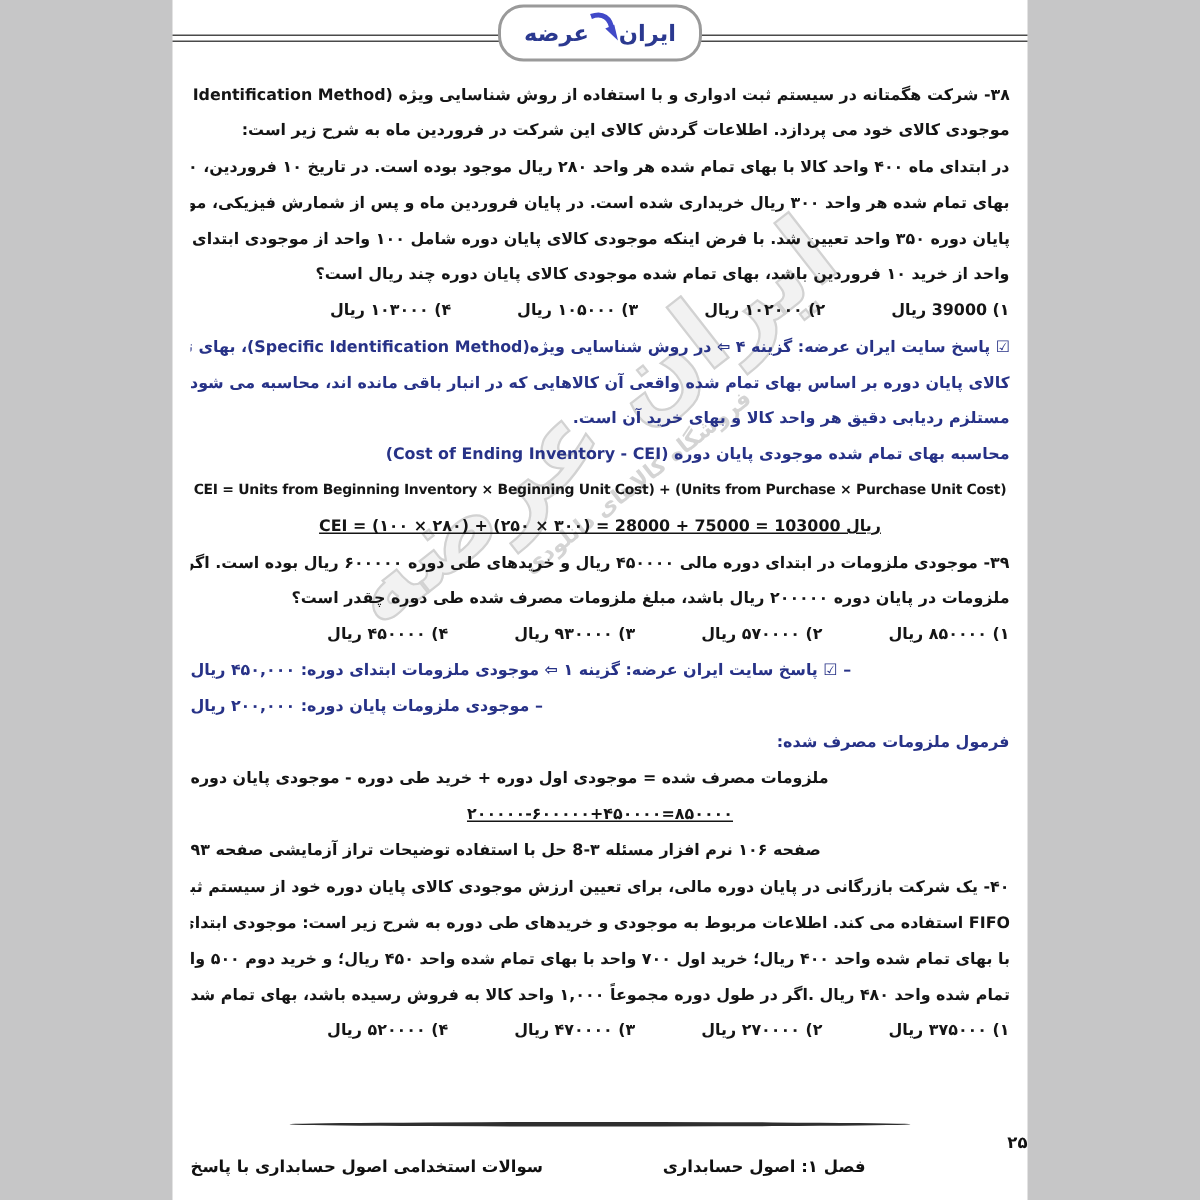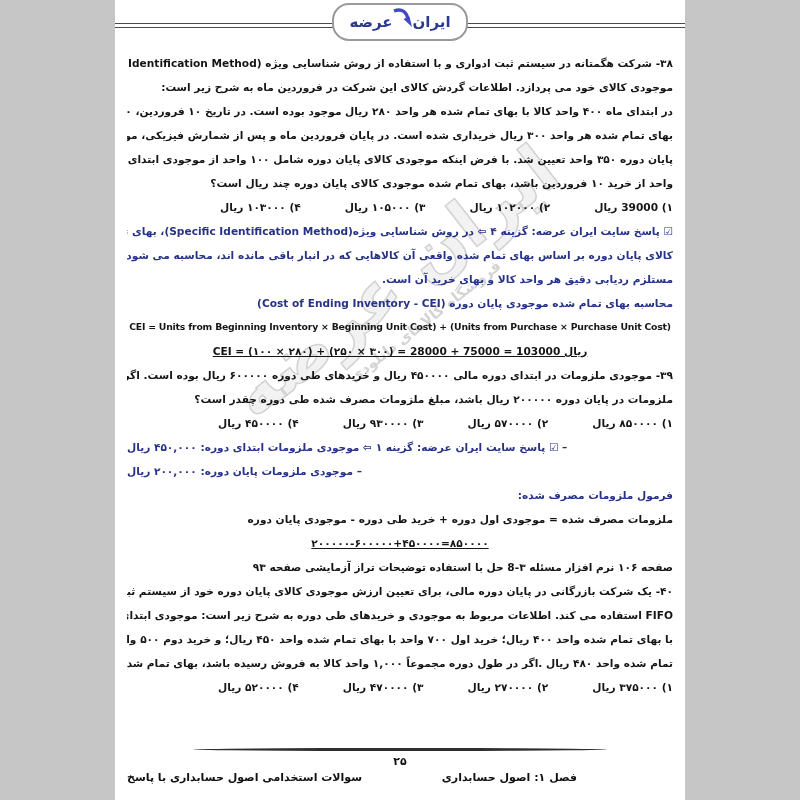--- a/index.html
+++ b/index.html
@@ -21,31 +21,31 @@
     align-items:center;transform:rotate(-38deg);pointer-events:none;z-index:1;}
   .wm-main{font-size:68px;font-weight:bold;color:#f2f2f2;-webkit-text-stroke:1.5px #d2d2d2;direction:rtl;}
   .wm-sub{font-size:15px;font-weight:bold;color:#d4d4d4;letter-spacing:3px;margin-top:2px;direction:rtl;}
 
   
   .content{position:absolute;top:51px;left:12px;right:12px;z-index:2;}
   .line{height:24px;line-height:24px;white-space:nowrap;overflow:hidden;font-weight:bold;direction:rtl;}
   .q  {color:#151515;text-align:right;font-size:10.6px;}
   .a  {color:#273287;text-align:right;font-size:10.6px;}
   .b  {color:#273287;text-align:left;font-size:10.6px;padding-right:14px;}
-  .c  {color:#151515;text-align:right;font-size:10.6px;}
+  .c  {color:#151515;text-align:left;font-size:10.6px;}
   .l  {color:#151515;text-align:center;font-size:10.6px;direction:ltr;text-decoration:underline;}
   .ls {color:#151515;text-align:center;font-size:9.3px;letter-spacing:-0.2px;direction:ltr;}
   .opts{display:flex;gap:44px;color:#151515;font-size:10.6px;height:24px;line-height:24px;
     direction:rtl;font-weight:bold;overflow:hidden;}
   .opts .opt{white-space:nowrap;}
 
   
   .footer{position:absolute;left:0;right:0;top:748px;z-index:2;}
   .taper{width:414px;height:3px;background:#2f2f2f;border-radius:50%;margin:0 auto;}
-  .pagenum{text-align:center;font-size:11px;font-weight:bold;color:#111;margin-top:3px;height:15px;line-height:15px;}
+  .pagenum{text-align:right;font-size:11px;font-weight:bold;color:#111;margin-top:3px;height:15px;line-height:15px;}
   .footrow{display:flex;justify-content:space-between;direction:rtl;padding:0 12px;margin-top:2px;}
   .footrow span{font-size:11px;font-weight:bold;color:#111;white-space:nowrap;}
   .f-right{margin-right:96px;}
 </style>
 </head>
 <body>
 
 <div class="canvas">
   <div class="paper">
 

